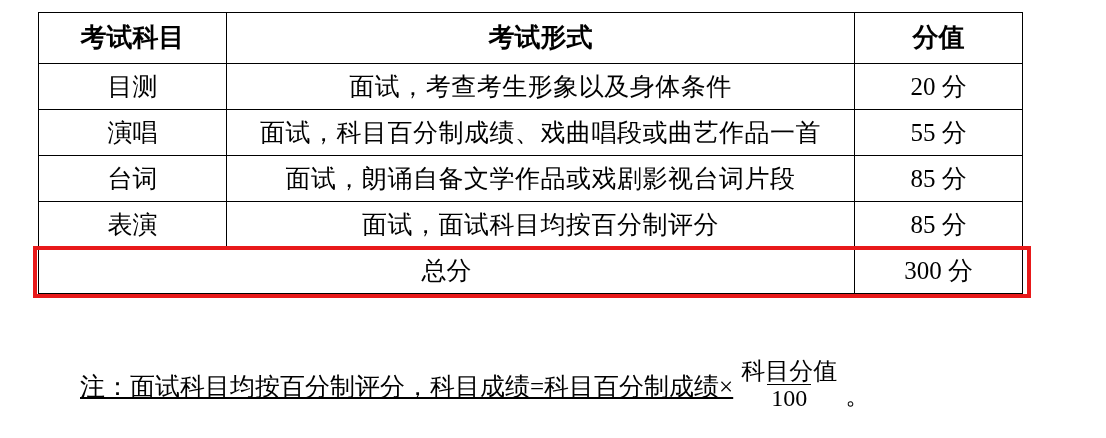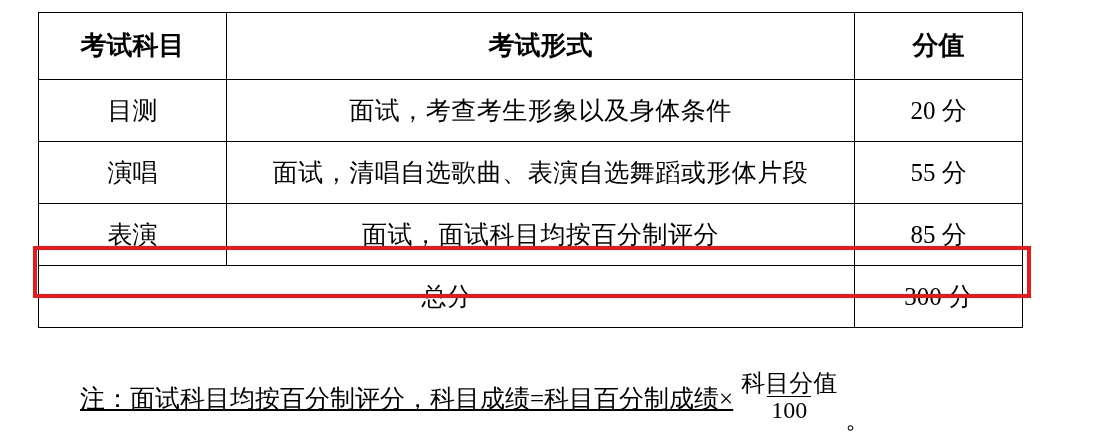--- a/index.html
+++ b/index.html
@@ -28,21 +28,21 @@
     border-collapse: collapse;
     table-layout: fixed;
   }
   table.exam-table td,
   table.exam-table th {
     border: 1.5px solid #000000;
     text-align: center;
     vertical-align: middle;
     font-size: 25px;
     font-weight: normal;
-    padding: 8px;
+    padding: 0;
     height: 45px;
     line-height: 45px;
     white-space: nowrap;
   }
   table.exam-table thead th {
     font-weight: bold;
     font-size: 26px;
     height: 50px;
     line-height: 50px;
   }
@@ -79,21 +79,21 @@
     display: flex;
     align-items: center;
     white-space: nowrap;
   }
   .note .note-text { line-height: 1.2; text-decoration: underline; }
   .fraction {
     display: inline-flex;
     flex-direction: column;
     align-items: center;
     justify-content: center;
-    margin: 12px 4px;
+    margin: 0 4px;
     vertical-align: middle;
     position: relative;
     top: -2px;
   }
   .fraction .numer {
     font-size: 24px;
     line-height: 1.1;
     padding: 0 4px;
   }
   .fraction .denom {
@@ -123,22 +123,27 @@
       </tr>
     </thead>
     <tbody>
       <tr>
         <td>目测</td>
         <td class="form-cell">面试，考查考生形象以及身体条件</td>
         <td>20 分</td>
       </tr>
       <tr>
         <td>演唱</td>
-        <td class="form-cell">面试，清唱自选歌曲、表演自选舞蹈或形体片段</td>
+        <td class="form-cell">面试，科目百分制成绩、戏曲唱段或曲艺作品一首</td>
         <td>55 分</td>
+      </tr>
+      <tr>
+        <td>台词</td>
+        <td class="form-cell">面试，朗诵自备文学作品或戏剧影视台词片段</td>
+        <td>85 分</td>
       </tr>
       <tr>
         <td>表演</td>
         <td class="form-cell">面试，面试科目均按百分制评分</td>
         <td>85 分</td>
       </tr>
       <tr class="total-row">
         <td class="total-label" colspan="2">总分</td>
         <td>300 分</td>
       </tr>

